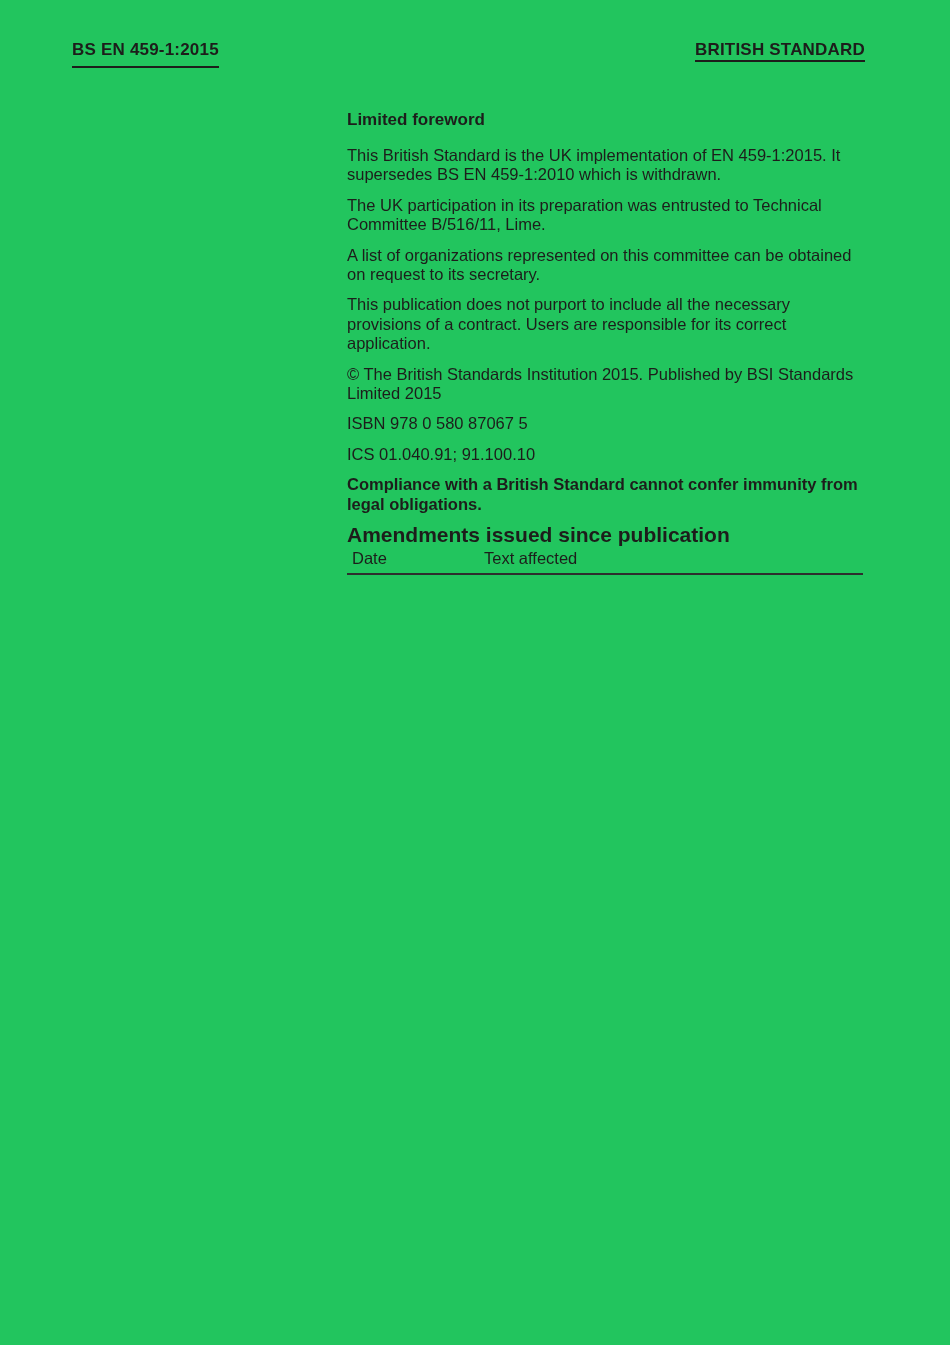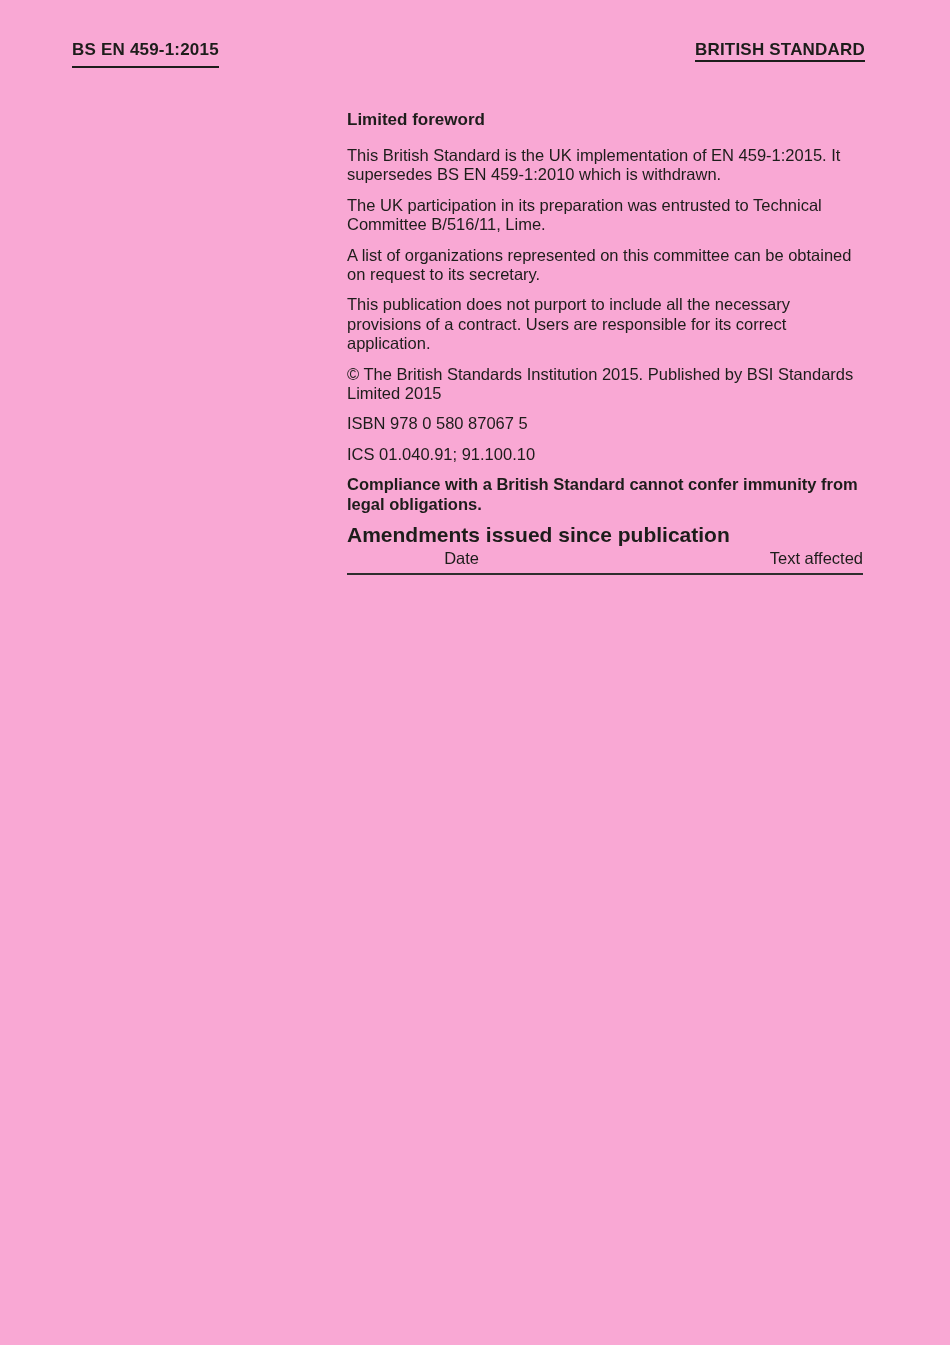--- a/index.html
+++ b/index.html
@@ -5,21 +5,21 @@
     * { box-sizing: border-box; }
     html, body {
       margin: 0;
       padding: 0;
       background: #ffffff;
     }
     .page {
       position: relative;
       width: 950px;
       height: 1345px;
-      background: #f9a8d4;
+      background: #22c55e;
       font-family: "Liberation Sans", sans-serif;
       color: #1d1d1b;
       overflow: hidden;
     }
     .header-left {
       position: absolute;
       left: 72px;
       top: 40px;
       font-size: 17px;
       font-weight: 700;
@@ -64,21 +64,21 @@
       line-height: 19.4px;
       margin: 0;
     }
     .amendments-table {
       width: 516px;
       margin-top: 4px;
       border-collapse: collapse;
       table-layout: fixed;
     }
     .amendments-table th {
-      text-align: right;
+      text-align: left;
       font-weight: 400;
       font-size: 16.5px;
       line-height: 19.4px;
       padding: 0 0 5px 5px;
       border-bottom: 2.5px solid #2e2e2e;
     }
     .amendments-table th.col-date { width: 132px; }
   </style>
 </head>
 <body>

